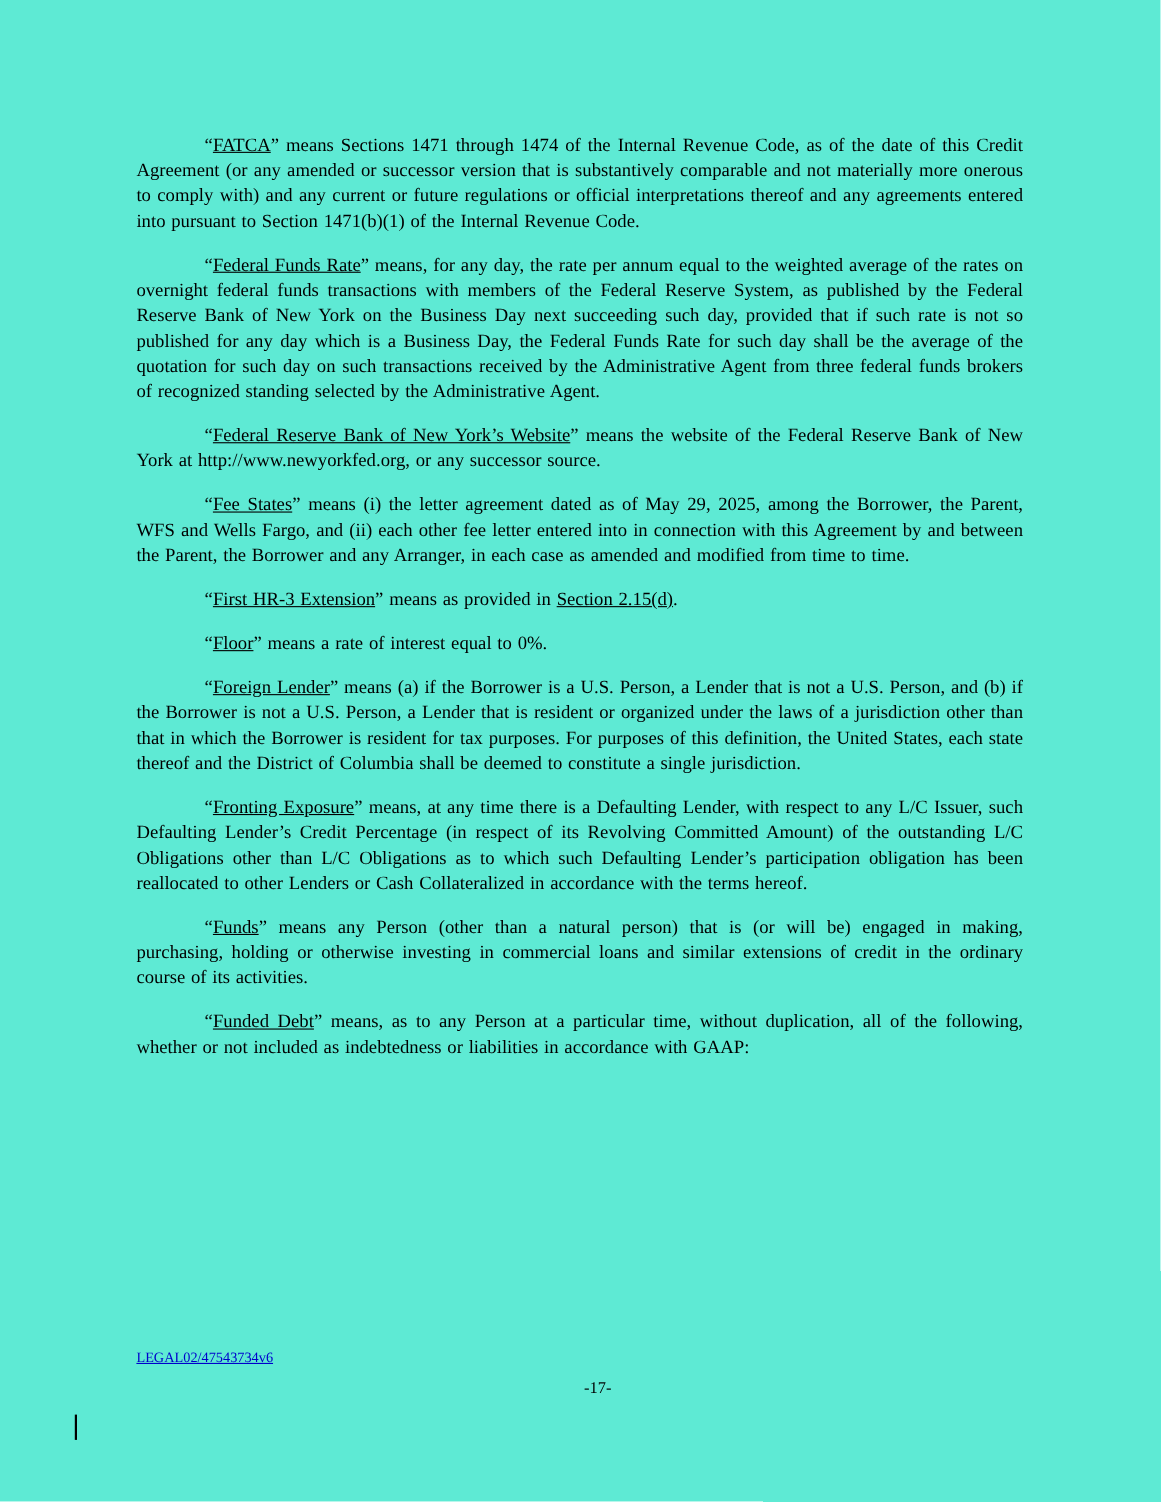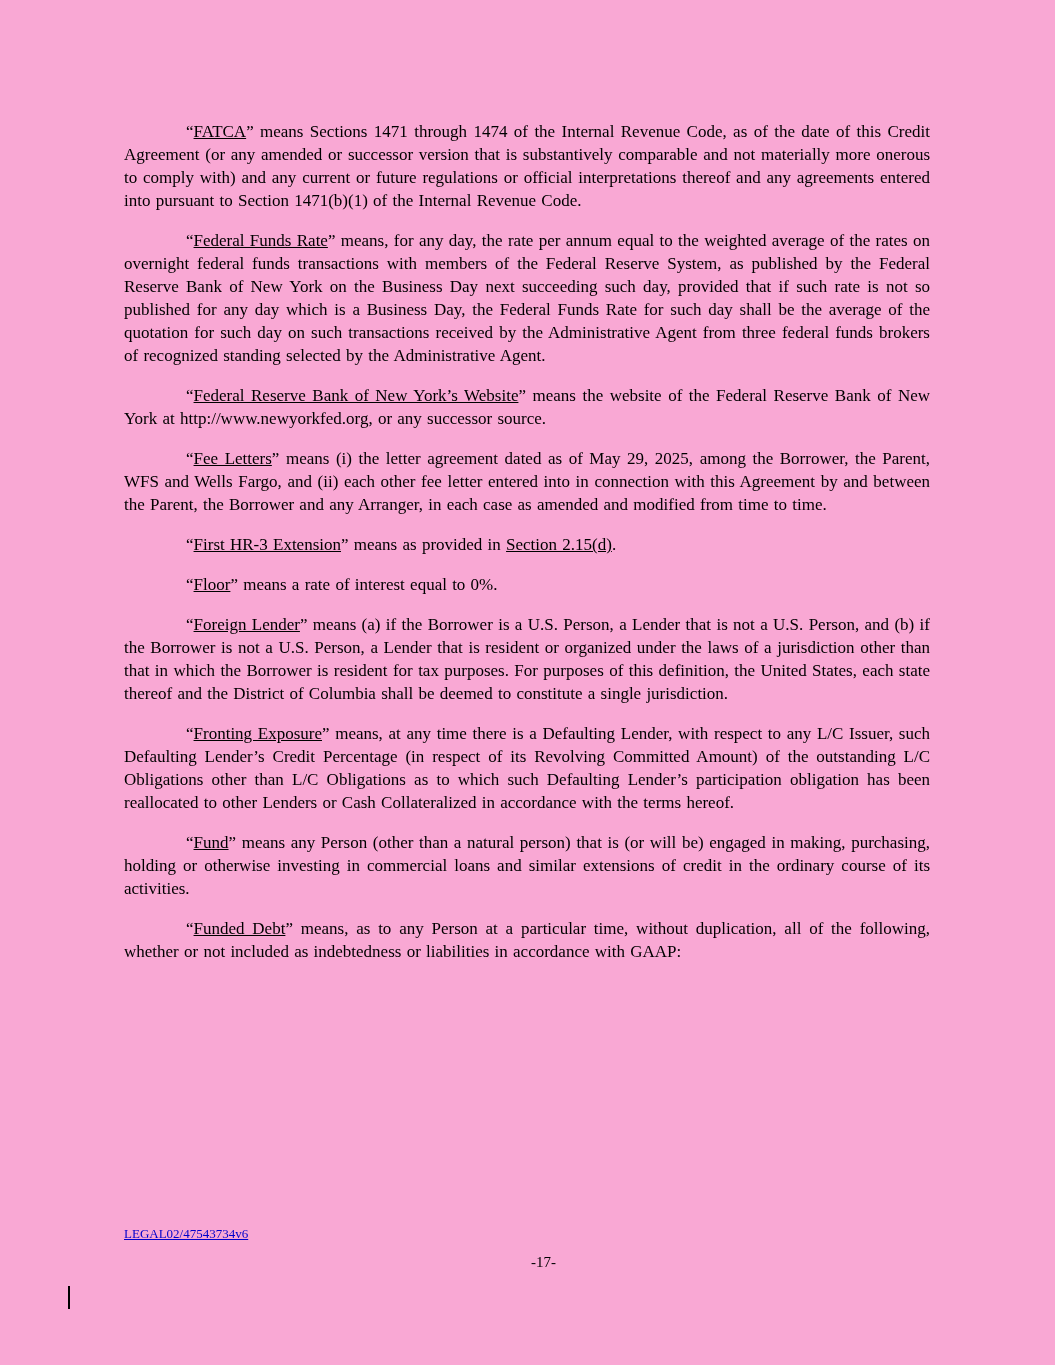--- a/index.html
+++ b/index.html
@@ -11,21 +11,21 @@
     width: 1055px;
     height: 1365px;
     position: relative;
     font-family: "Liberation Serif", "DejaVu Serif", serif;
     color: #000000;
     overflow: hidden;
   }
   .page {
     position: absolute;
     inset: 0;
-    background: #f9a8d4;
+    background: #5eead4;
   }
   .content {
     position: absolute;
     left: 124px;
     top: 120px;
     width: 806px;
   }
   p.para {
     margin: 0 0 17px 0;
     text-align: justify;
@@ -65,24 +65,24 @@
   }
 </style>
 </head>
 <body>
 
 <div class="page">
   <div class="content">
       <p class="para"><span>“</span><span class="u">FATCA</span><span>” means Sections 1471 through 1474 of the Internal Revenue Code, as of the date of this Credit Agreement (or any amended or successor version that is substantively comparable and not materially more onerous to comply with) and any current or future regulations or official interpretations thereof and any agreements entered into pursuant to Section 1471(b)(1) of the Internal Revenue Code.</span></p>
       <p class="para"><span>“</span><span class="u">Federal Funds Rate</span><span>” means, for any day, the rate per annum equal to the weighted average of the rates on overnight federal funds transactions with members of the Federal Reserve System, as published by the Federal Reserve Bank of New York on the Business Day next succeeding such day, provided that if such rate is not so published for any day which is a Business Day, the Federal Funds Rate for such day shall be the average of the quotation for such day on such transactions received by the Administrative Agent from three federal funds brokers of recognized standing selected by the Administrative Agent.</span></p>
       <p class="para"><span>“</span><span class="u">Federal Reserve Bank of New York’s Website</span><span>” means the website of the Federal Reserve Bank of New York at http://www.newyorkfed.org, or any successor source.</span></p>
-      <p class="para"><span>“</span><span class="u">Fee Letters</span><span>” means (i) the letter agreement dated as of May 29, 2025, among the Borrower, the Parent, WFS and Wells Fargo, and (ii) each other fee letter entered into in connection with this Agreement by and between the Parent, the Borrower and any Arranger, in each case as amended and modified from time to time.</span></p>
+      <p class="para"><span>“</span><span class="u">Fee States</span><span>” means (i) the letter agreement dated as of May 29, 2025, among the Borrower, the Parent, WFS and Wells Fargo, and (ii) each other fee letter entered into in connection with this Agreement by and between the Parent, the Borrower and any Arranger, in each case as amended and modified from time to time.</span></p>
       <p class="para"><span>“</span><span class="u">First HR-3 Extension</span><span>” means as provided in </span><span class="u">Section 2.15(d)</span><span>.</span></p>
       <p class="para"><span>“</span><span class="u">Floor</span><span>” means a rate of interest equal to 0%.</span></p>
       <p class="para"><span>“</span><span class="u">Foreign Lender</span><span>” means (a) if the Borrower is a U.S. Person, a Lender that is not a U.S. Person, and (b) if the Borrower is not a U.S. Person, a Lender that is resident or organized under the laws of a jurisdiction other than that in which the Borrower is resident for tax purposes. For purposes of this definition, the United States, each state thereof and the District of Columbia shall be deemed to constitute a single jurisdiction.</span></p>
       <p class="para"><span>“</span><span class="u">Fronting Exposure</span><span>” means, at any time there is a Defaulting Lender, with respect to any L/C Issuer, such Defaulting Lender’s Credit Percentage (in respect of its Revolving Committed Amount) of the outstanding L/C Obligations other than L/C Obligations as to which such Defaulting Lender’s participation obligation has been reallocated to other Lenders or Cash Collateralized in accordance with the terms hereof.</span></p>
-      <p class="para"><span>“</span><span class="u">Fund</span><span>” means any Person (other than a natural person) that is (or will be) engaged in making, purchasing, holding or otherwise investing in commercial loans and similar extensions of credit in the ordinary course of its activities.</span></p>
+      <p class="para"><span>“</span><span class="u">Funds</span><span>” means any Person (other than a natural person) that is (or will be) engaged in making, purchasing, holding or otherwise investing in commercial loans and similar extensions of credit in the ordinary course of its activities.</span></p>
       <p class="para"><span>“</span><span class="u">Funded Debt</span><span>” means, as to any Person at a particular time, without duplication, all of the following, whether or not included as indebtedness or liabilities in accordance with GAAP:</span></p>
     </div>
   <div class="page-number">-17-</div>
   <div class="change-bar"></div>
   <span class="footer-stamp">LEGAL02/47543734v6</span>
 </div>
 
 </body></html>

